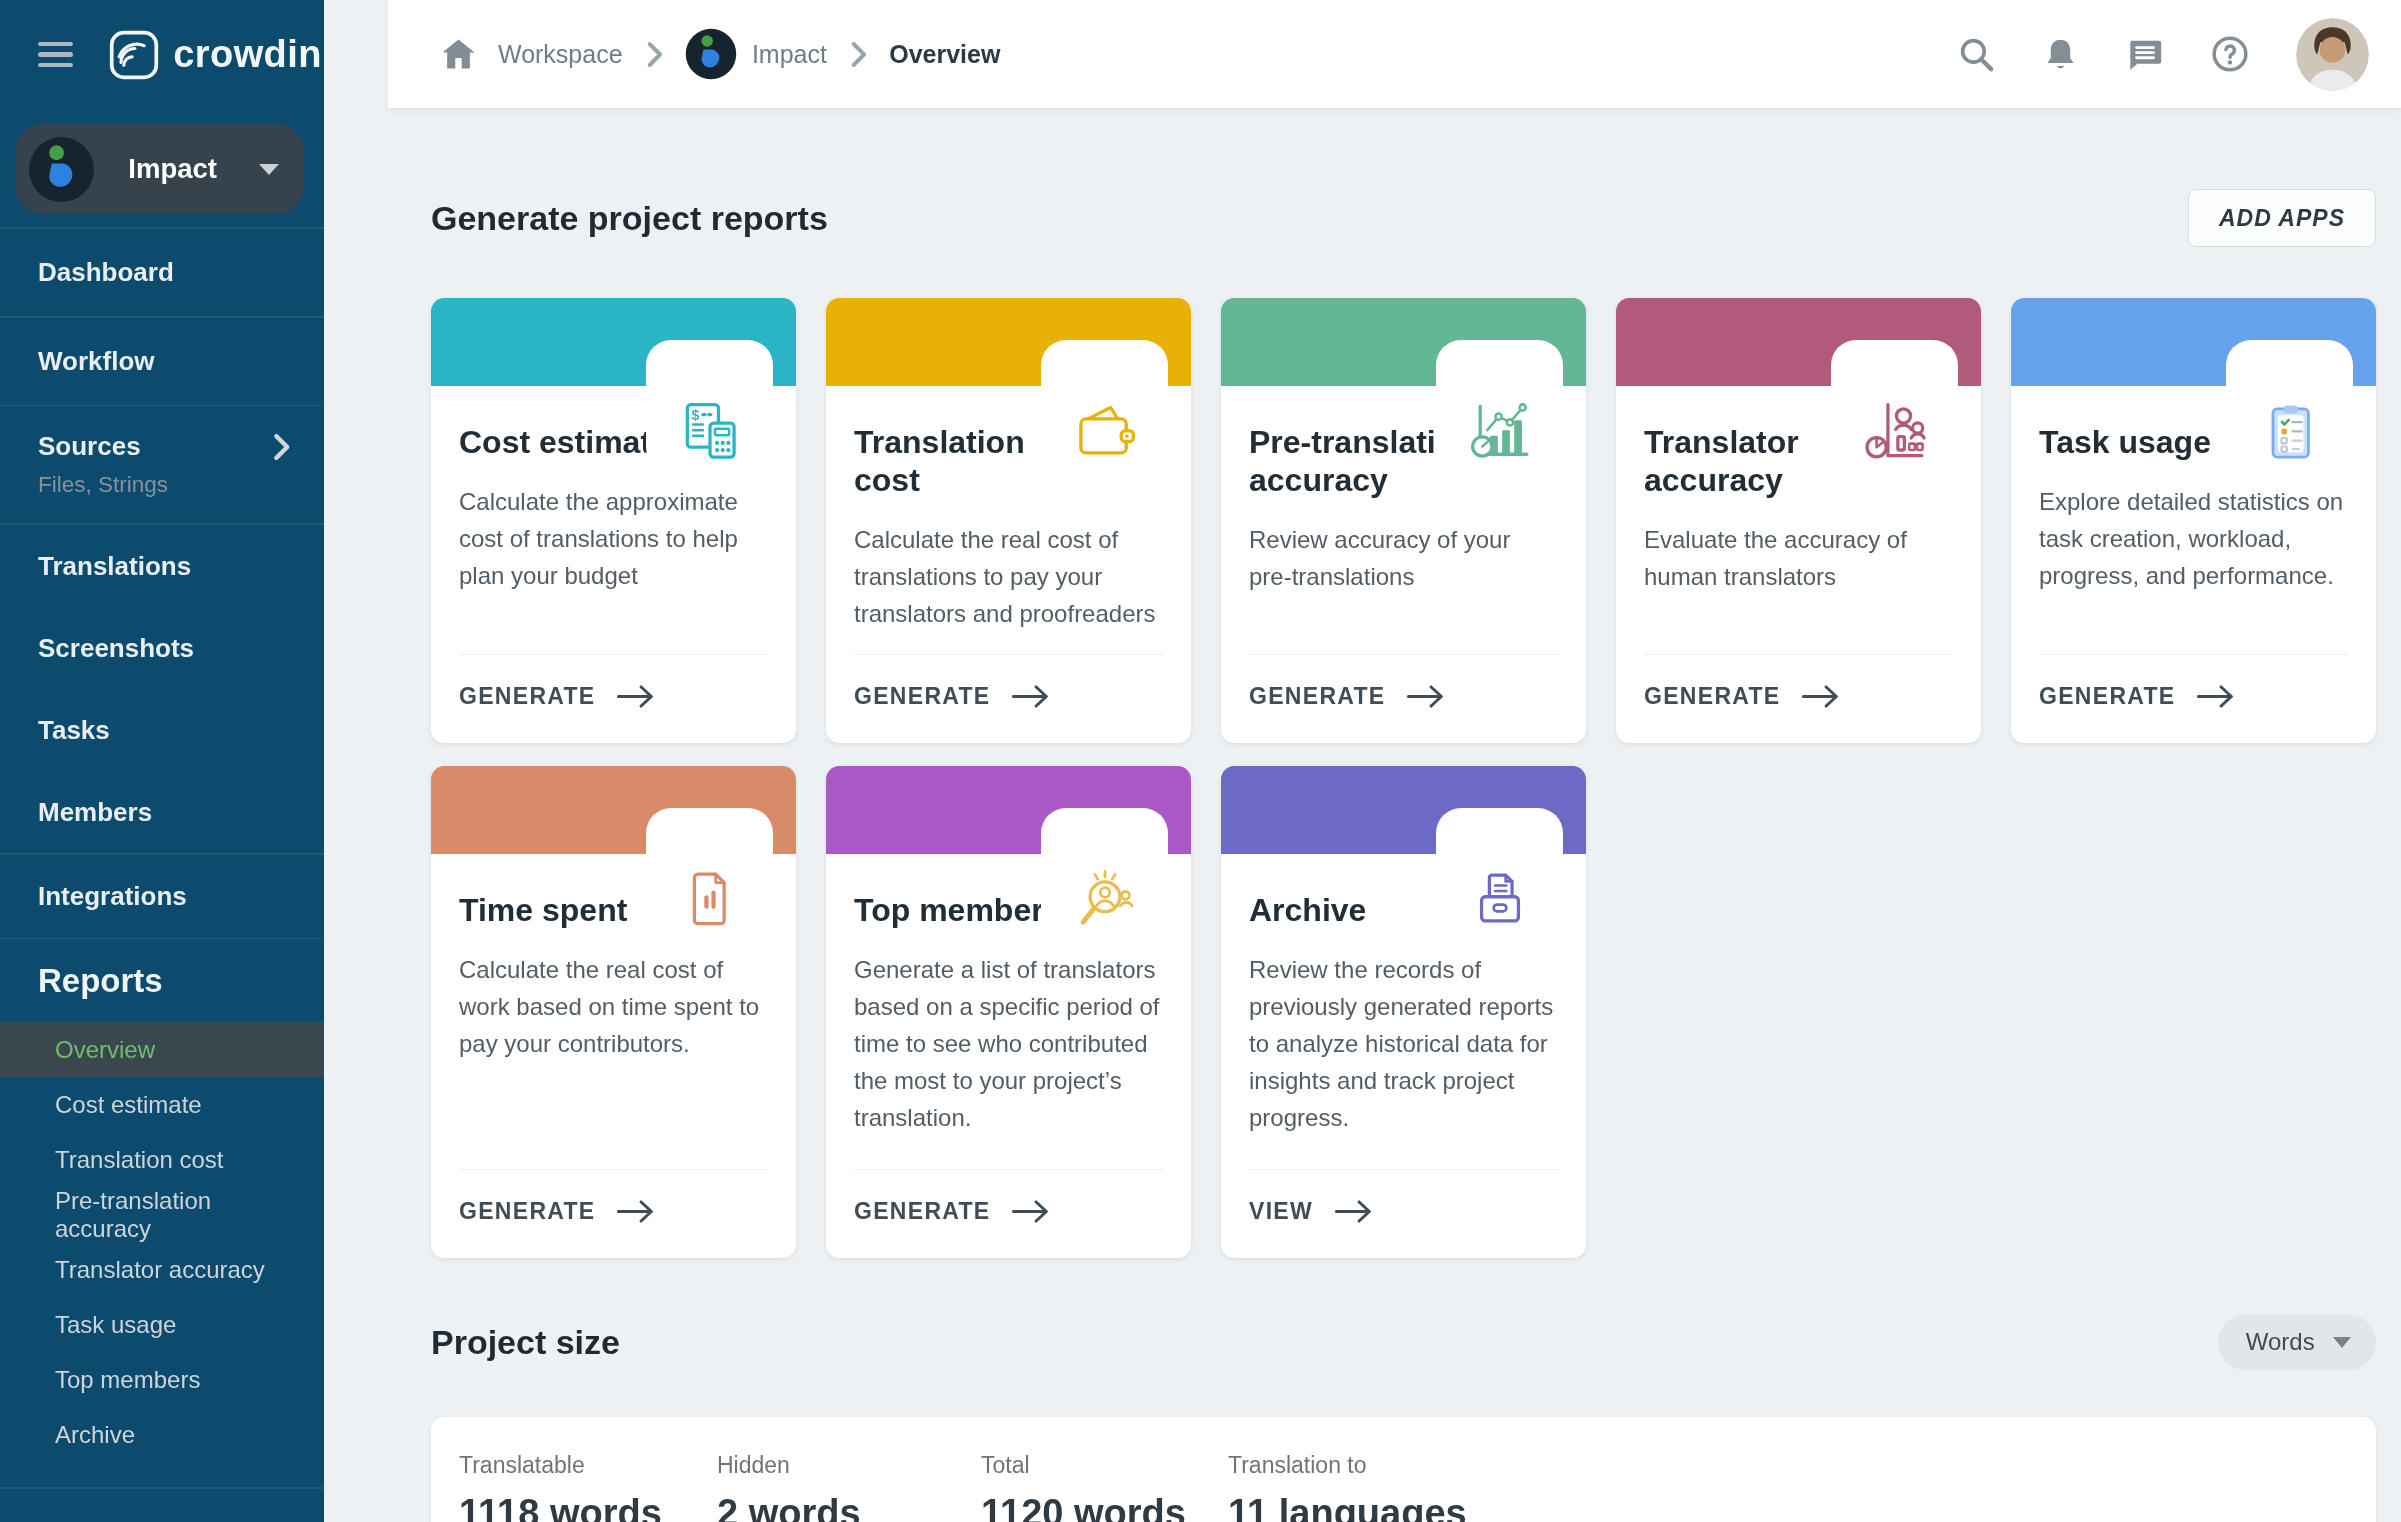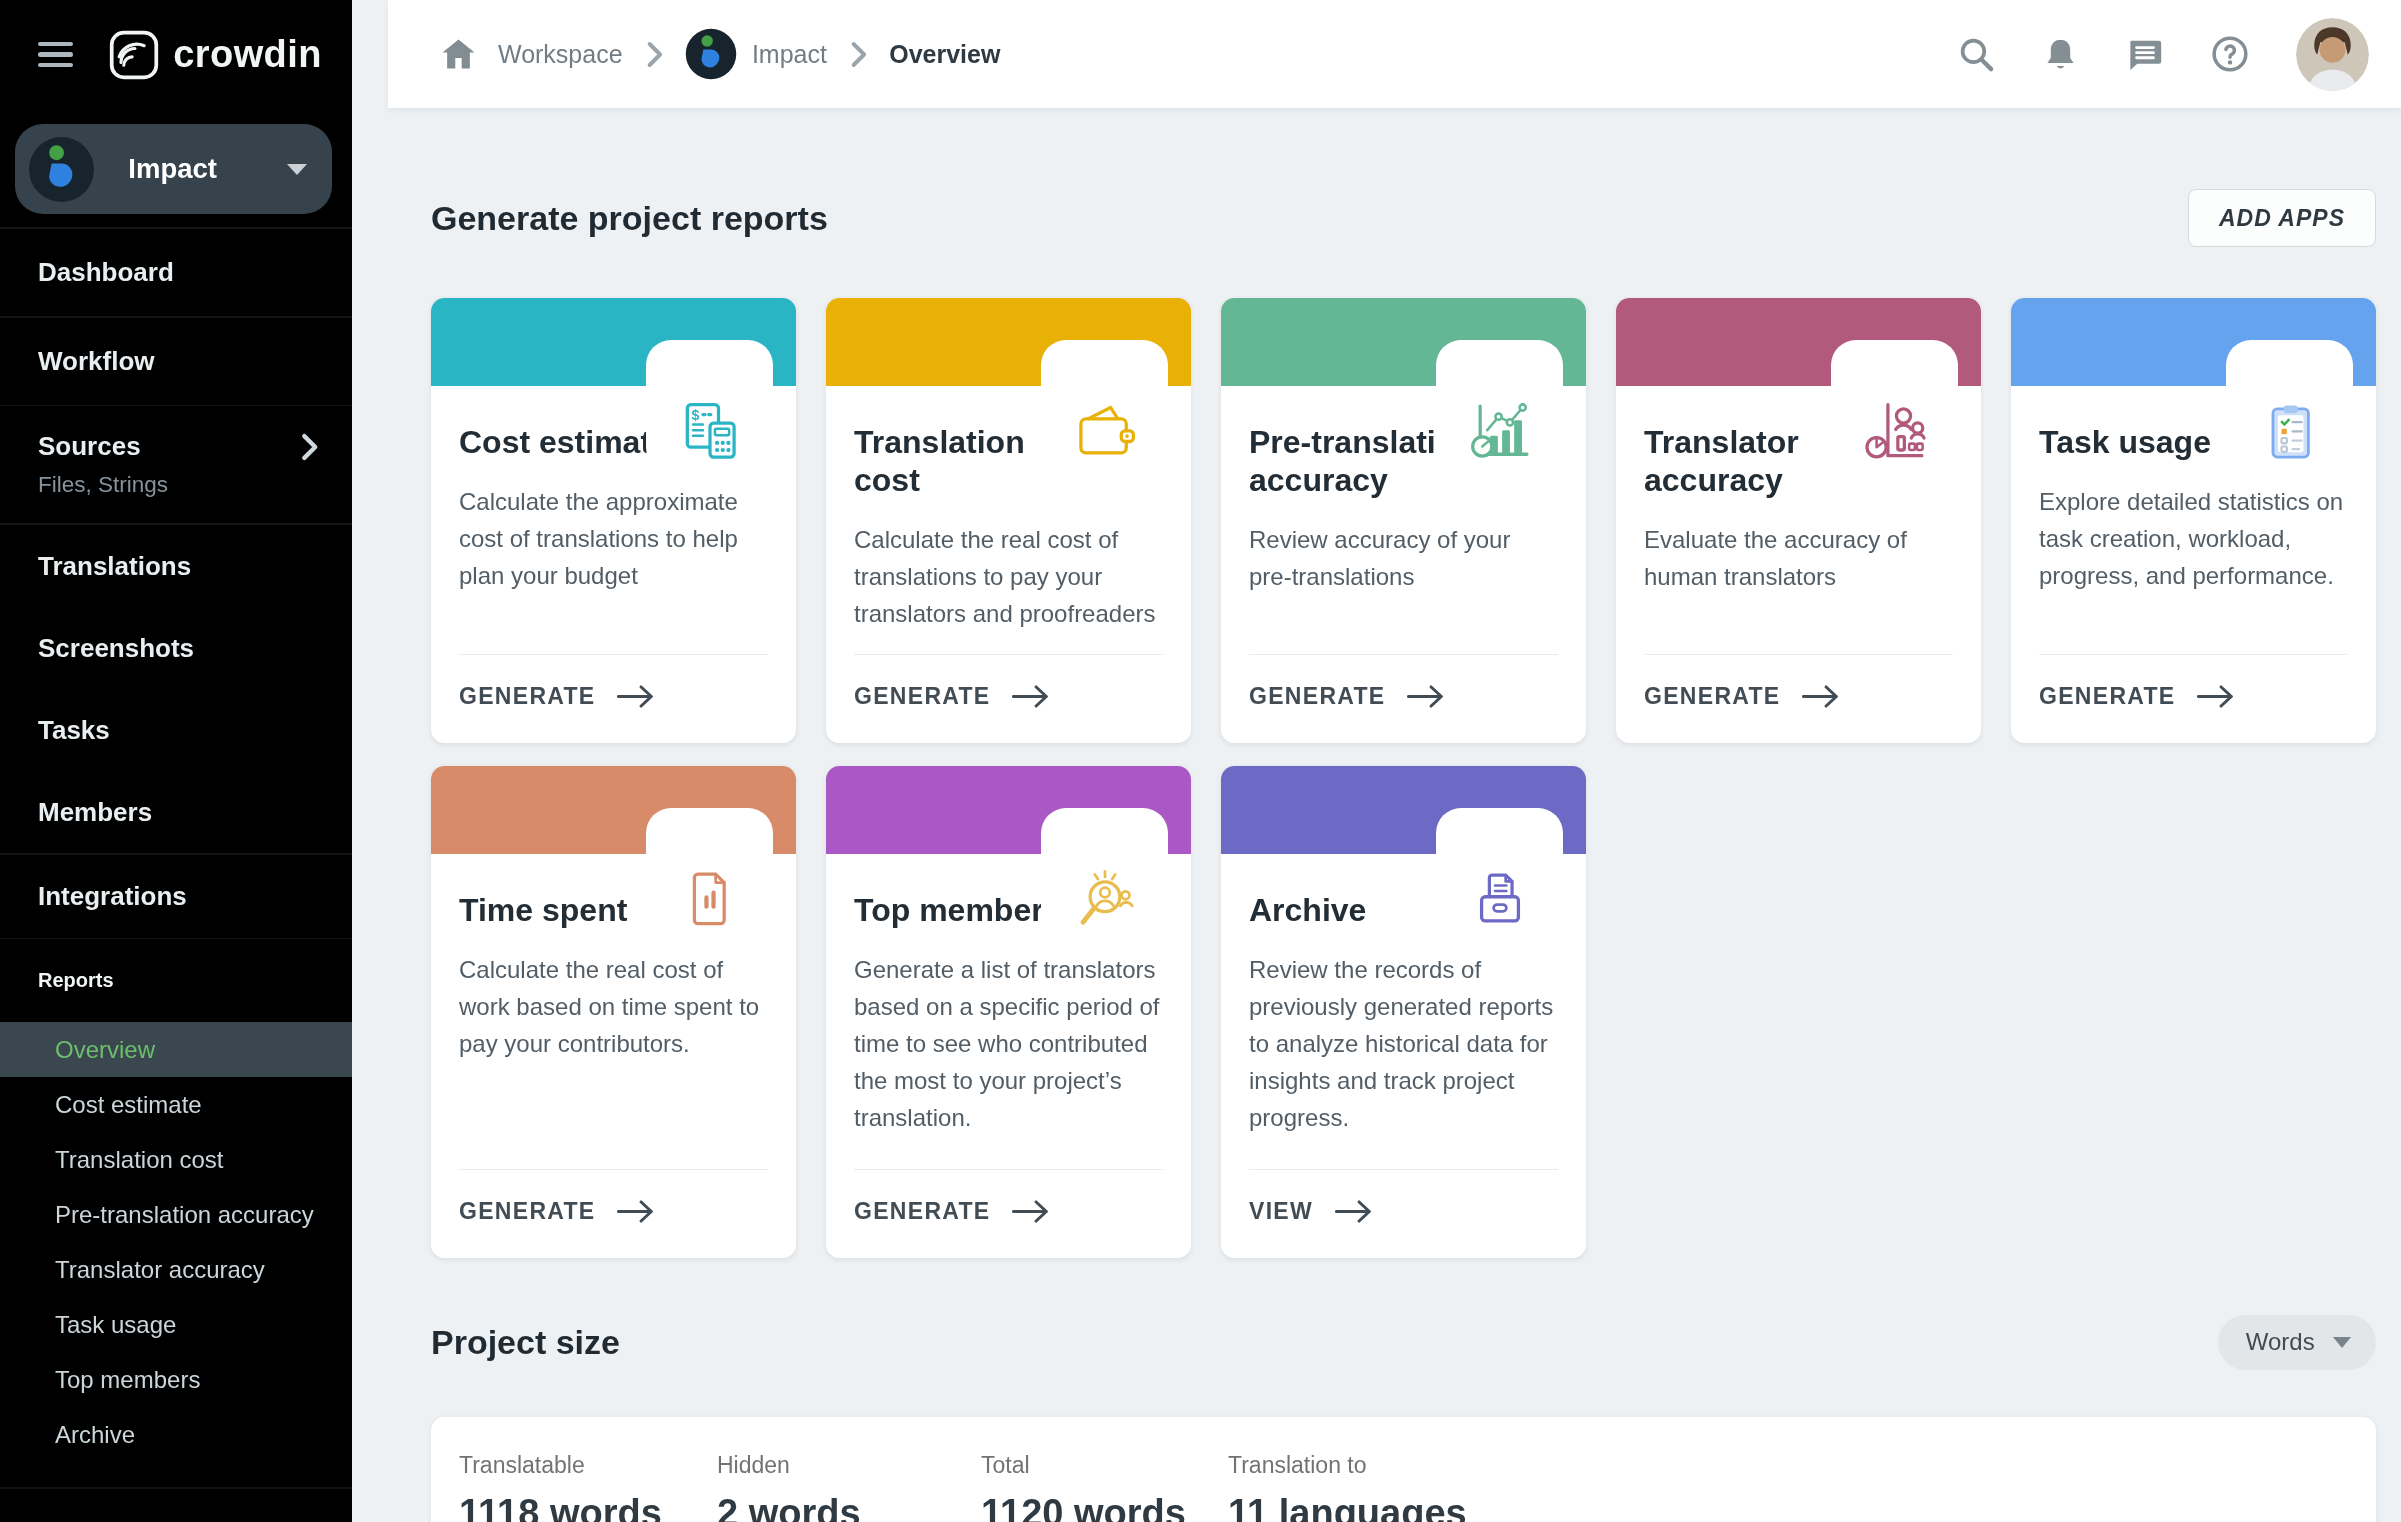--- a/index.html
+++ b/index.html
@@ -2,40 +2,40 @@
 <html style="font-size:13.3px"><head>
 <meta charset="utf-8">
 <style>
   html,body{margin:0;padding:0;background:#dfe3e6;}
   .screen{
     position:relative;width:2401px;height:1523px;overflow:hidden;
     background:#eef1f3;font-family:"Liberation Sans","DejaVu Sans",sans-serif;
     -webkit-font-smoothing:antialiased;
   }
   
-  .sidebar{position:absolute;left:0;top:0;width:352px;height:100%;background:#000000;z-index:5;}
+  .sidebar{position:absolute;left:0;top:0;width:324px;height:100%;background:#0c4a6e;z-index:5;}
   .side-top{height:109px;display:flex;align-items:center;padding:0 0 0 38px;}
   .hamburger{width:37px;cursor:pointer;margin-right:33px;}
   .hamburger i{display:block;width:35px;height:4.2px;background:#aeb7bd;border-radius:2.5px;margin:6.7px 0;}
   .logo{display:flex;align-items:center;gap:13.3px;cursor:pointer;}
   .logo .word{color:#f2f5f6;font-size:38px;font-weight:700;letter-spacing:0.4px;}
   .proj-select{
     margin:15px 20px 0 15px;height:90px;background:#36434c;border-radius:28px;
     display:flex;align-items:center;padding:0 25px 0 13.3px;cursor:pointer;
   }
   .proj-name{flex:1;margin-left:33px;color:#fff;font-size:27.5px;font-weight:700;}
   .caret-down{width:0;height:0;border-left:10px solid transparent;border-right:10px solid transparent;border-top:11.7px solid #c9d1d6;}
   .sdiv{height:1.7px;background:rgba(255,255,255,.08);}
   .proj-select + .sdiv{margin-top:13.3px;}
   nav{display:block;}
   .nav-item{display:flex;flex-direction:column;justify-content:center;height:87px;padding:0 33px 0 38px;color:#e9eef1;font-size:26px;font-weight:700;cursor:pointer;text-decoration:none;}
   .nav-item .row{display:flex;align-items:center;justify-content:space-between;}
   .nav-item.tall{height:117px;}
   .nav-item .sub{margin-top:10px;color:#87939c;font-size:22.5px;font-weight:400;}
-  .nav-header{height:83px;display:flex;align-items:center;padding:0 38px;color:#f2f5f6;font-size:20px;font-weight:700;}
+  .nav-header{height:83px;display:flex;align-items:center;padding:0 38px;color:#f2f5f6;font-size:33px;font-weight:700;}
   .sub-item{display:flex;align-items:center;height:55px;padding:0 33px 0 55px;color:#ccd5da;font-size:24px;font-weight:400;cursor:pointer;text-decoration:none;}
   .sub-item.active{background:#3a474f;color:#6cbe6c;}
   .group-items .nav-item{height:82px;}
   
   .topbar{position:absolute;left:388px;right:0;top:0;height:109px;background:#fff;border-bottom:1.7px solid #e4e7e9;box-shadow:0 2.5px 6.7px rgba(33,43,54,.05);display:flex;align-items:center;padding:0 32px 0 53px;box-sizing:border-box;z-index:4;}
   .crumbs{display:flex;align-items:center;gap:22px;flex:1;text-align:center;}
   .crumb{color:#717c84;font-size:25px;cursor:pointer;}
   .crumb.current{color:#2e3942;font-weight:700;cursor:default;}
   .crumb-proj{display:flex;align-items:center;gap:15px;cursor:pointer;}
   .top-icons{display:flex;align-items:center;gap:47px;}

